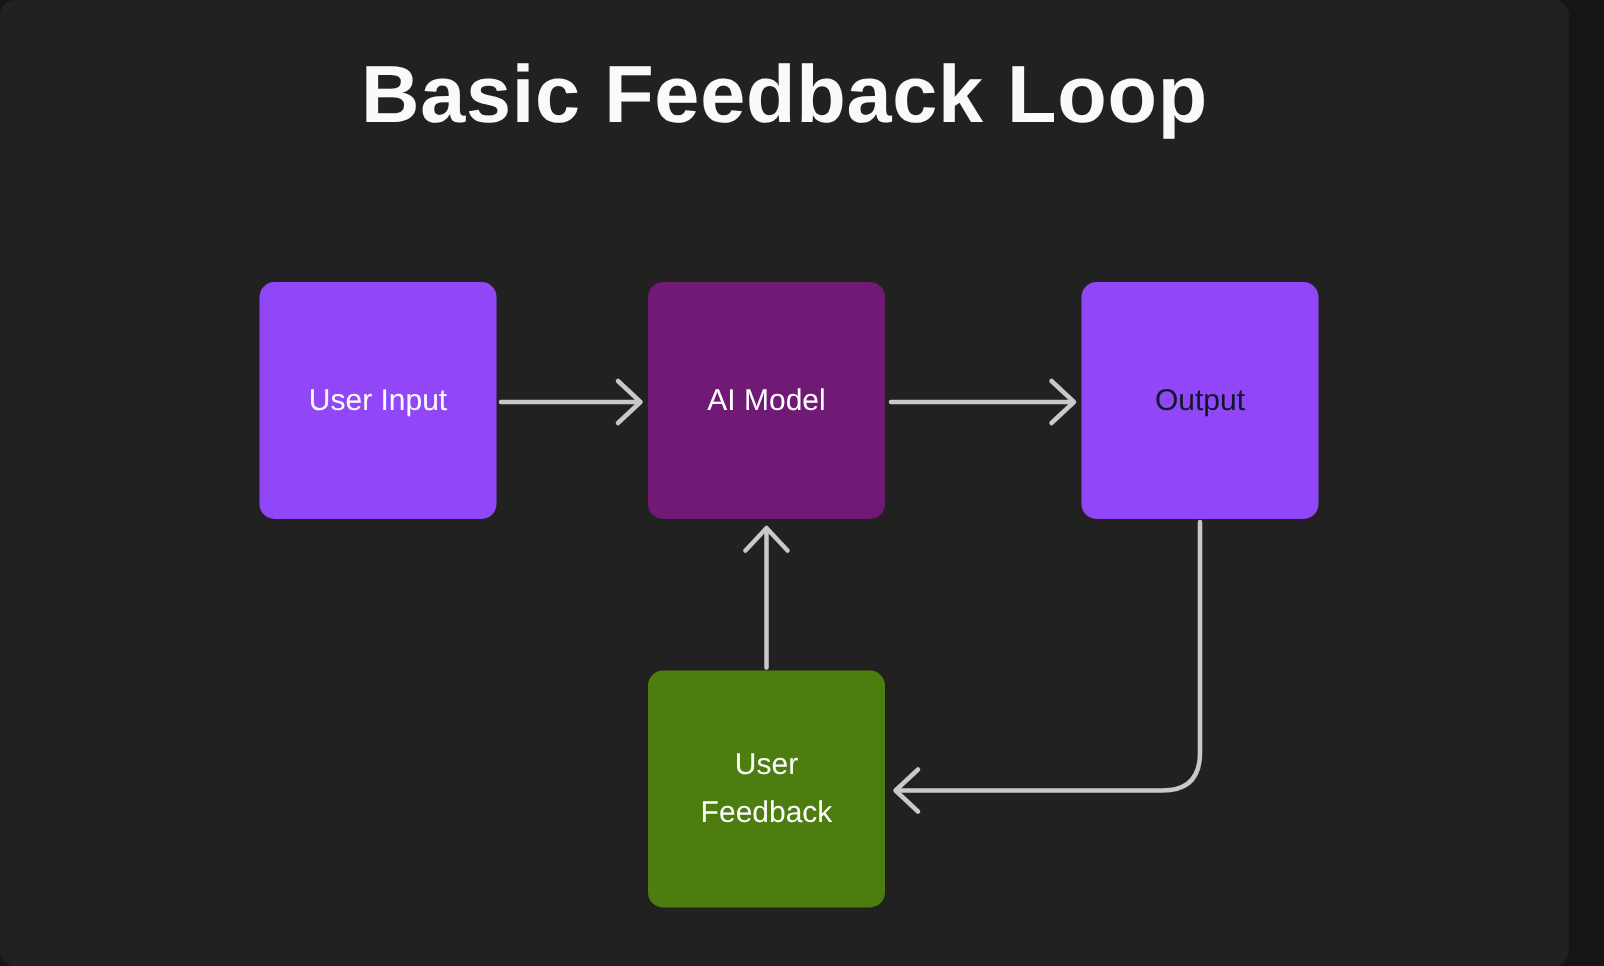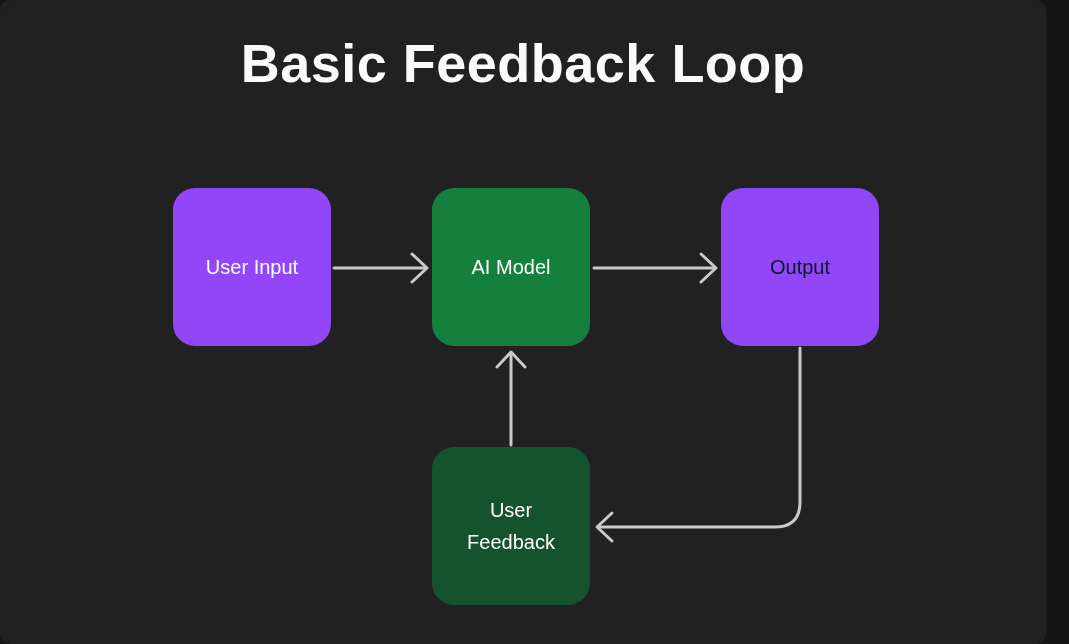--- a/index.html
+++ b/index.html
@@ -25,21 +25,21 @@
     color: #fafafa;
     font-size: 54px;
     font-weight: 600;
     letter-spacing: 0.5px;
     line-height: 1.1;
   }
   .node {
     position: absolute;
     width: 158px;
     height: 158px;
-    border-radius: 22px;
+    border-radius: 10px;
     display: flex;
     align-items: center;
     justify-content: center;
     text-align: center;
     color: #fdfdfd;
     font-size: 20px;
     font-weight: 500;
     line-height: 32px;
     padding: 0 28px;
     box-sizing: border-box;
@@ -88,25 +88,25 @@
     <g>
       <path d="M511,445 V354" stroke="#c9c9c9"></path>
       <polyline points="497,367 511,352 525,367" stroke="#c9c9c9"></polyline>
     </g>
   </svg>
 
   <div class="node" id="node-user-input" style="background: rgb(145, 71, 247); color: rgb(253, 253, 253);">
     <span>User Input</span>
   </div>
 
-  <div class="node" id="node-ai-model" style="background: #15803d; color: rgb(253, 253, 253);">
+  <div class="node" id="node-ai-model" style="background: #701a75; color: rgb(253, 253, 253);">
     <span>AI Model</span>
   </div>
 
   <div class="node" id="node-output" style="background: rgb(145, 71, 247); color: #0f172a;">
     <span>Output</span>
   </div>
 
-  <div class="node" id="node-user-feedback" style="background: #14532d; color: rgb(253, 253, 253);">
+  <div class="node" id="node-user-feedback" style="background: #4d7c0f; color: rgb(253, 253, 253);">
     <span>User Feedback</span>
   </div>
 
 </div>
 
 </body></html>

